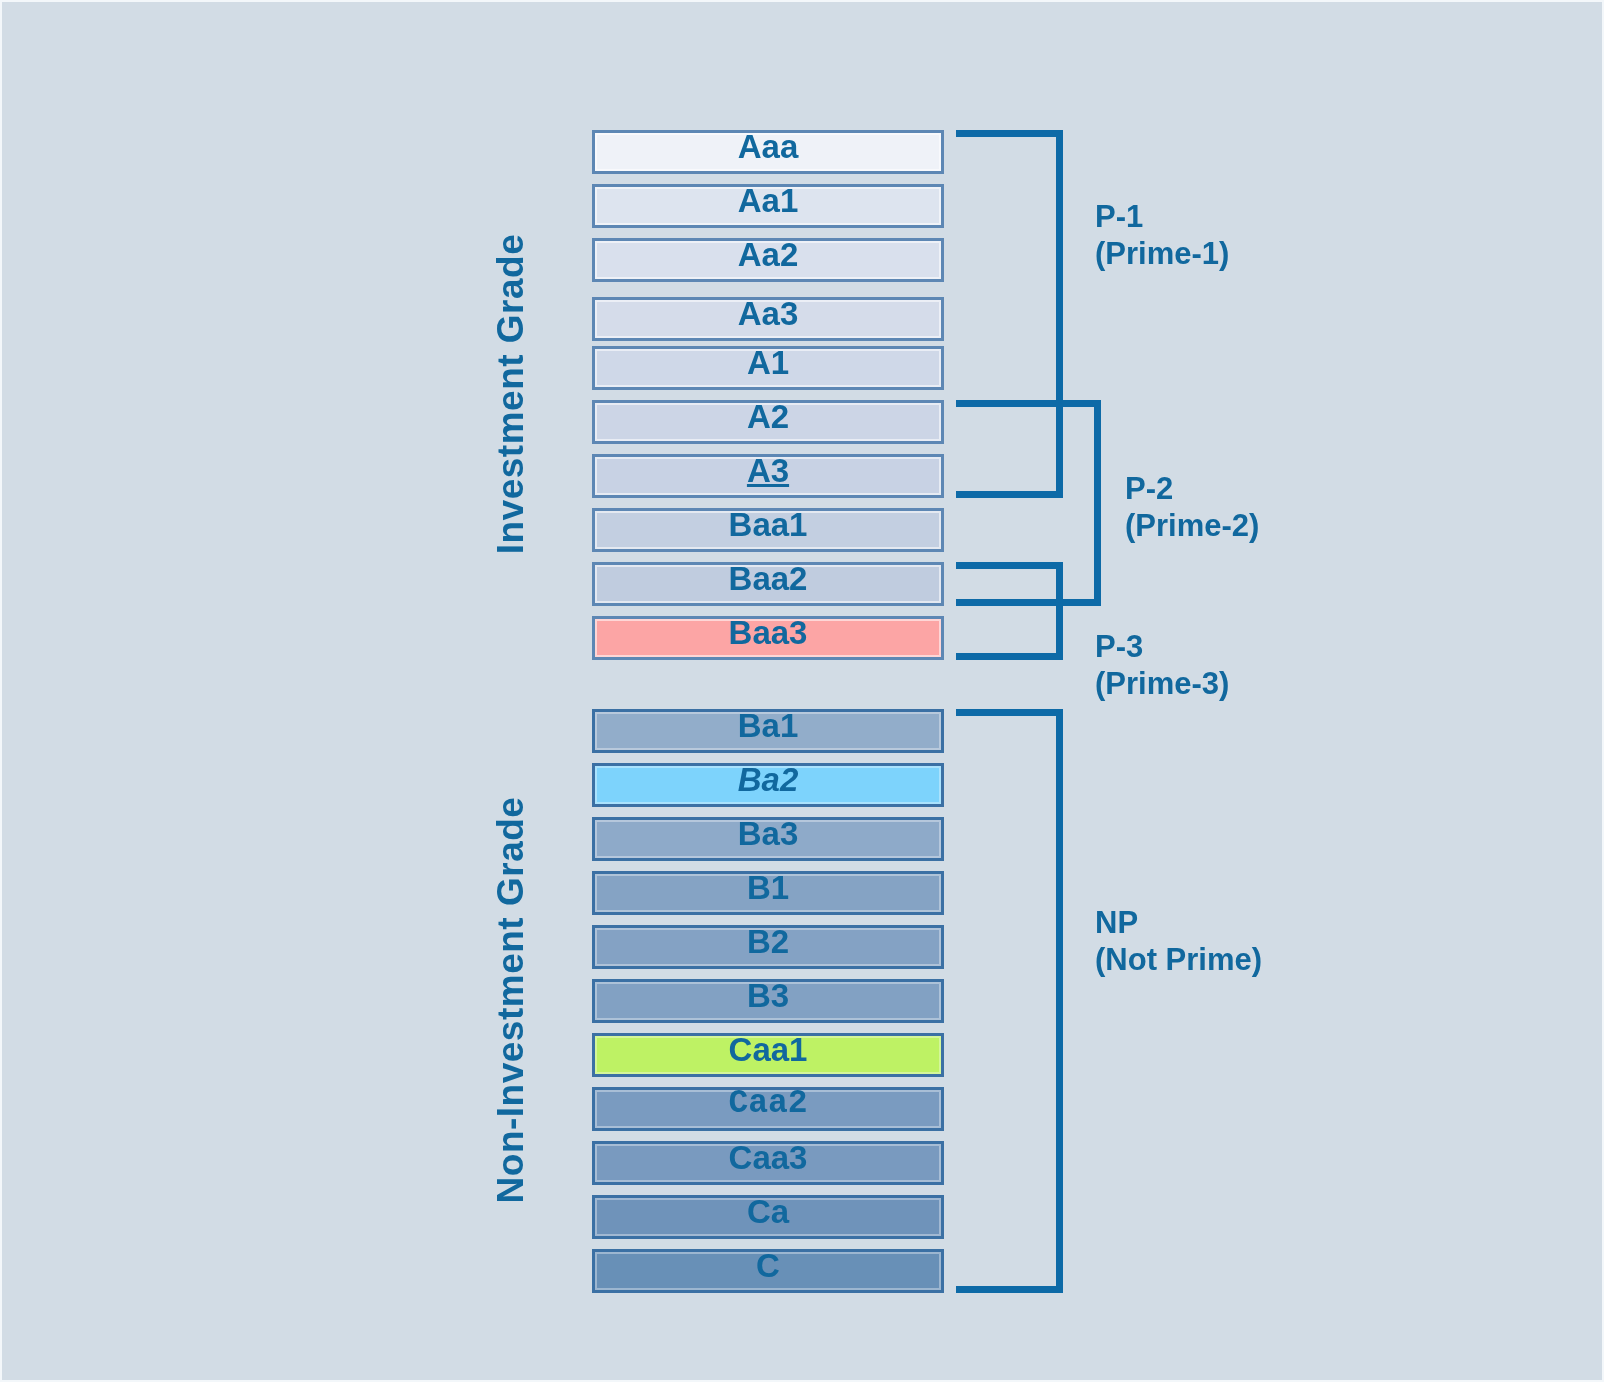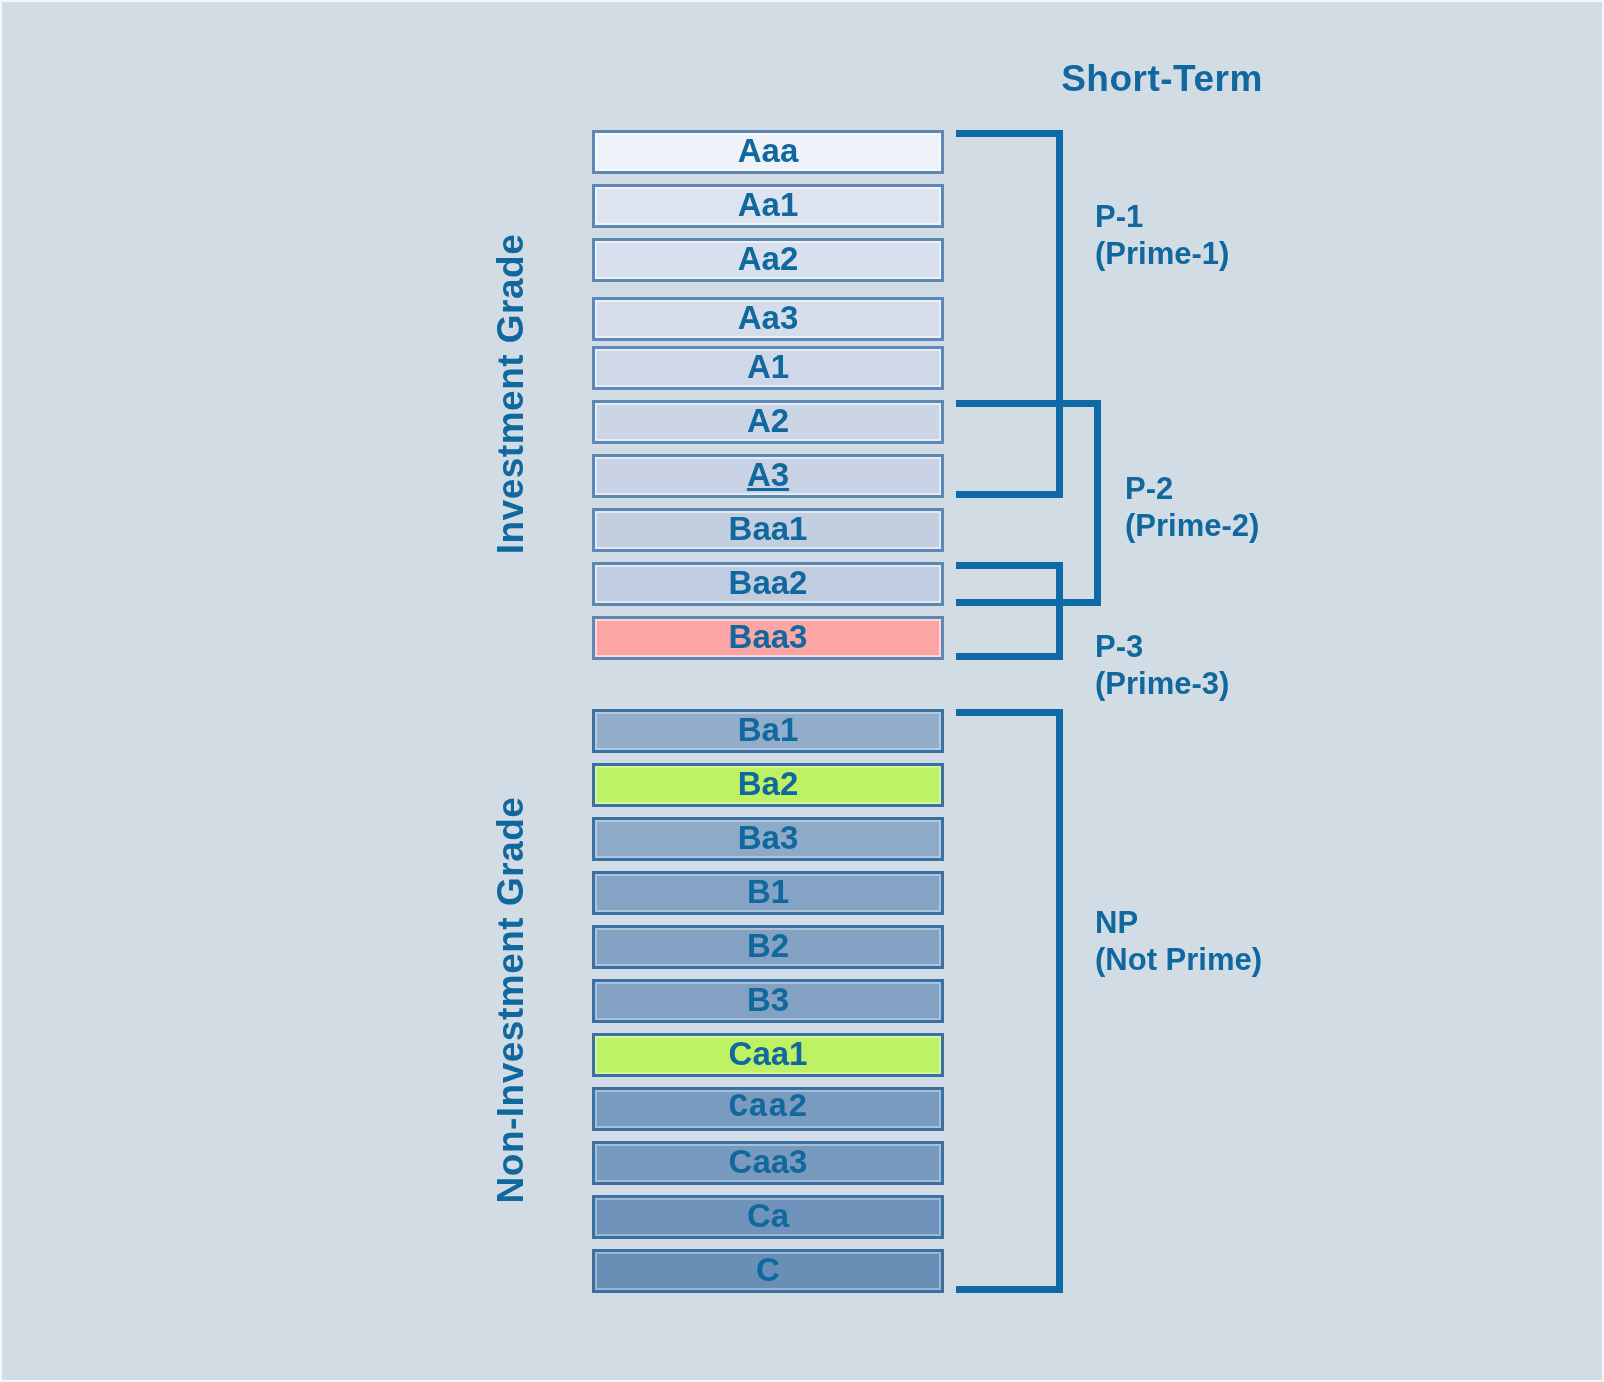--- a/index.html
+++ b/index.html
@@ -42,36 +42,35 @@
     border-style: solid;
     border-width: 3px;
     display: flex;
     align-items: center;
     justify-content: center;
   }
   .rating-box .rating-text {
     font-size: 33px;
     font-weight: bold;
     line-height: 1;
-    padding-bottom: 4px;
+    padding-bottom: 12px;
   }
   .bar { position: absolute; }
   .st-label {
     position: absolute;
     font-size: 31px;
     font-weight: bold;
     line-height: 37px;
     white-space: nowrap;
   }
 </style>
 </head>
 <body>
 
 <div class="canvas" style="background: rgb(210, 220, 229);">
-  <div class="col-header header-short" style="color: rgb(17, 104, 158);">Short-Term</div>
 
   <div class="side-label side-label-investment" style="color: rgb(17, 104, 158);">Investment Grade</div>
   <div class="side-label side-label-non-investment" style="color: rgb(17, 104, 158);">Non-Investment Grade</div>
 
   <div id="boxes">
       <div class="rating-box" style="top: 128px; background: rgb(239, 242, 248); border-color: rgb(93, 135, 180); box-shadow: rgba(255, 255, 255, 0.55) 0px 0px 0px 2px inset;">
         <span class="rating-text" style="color: rgb(17, 104, 158);">Aaa</span>
       </div>
       <div class="rating-box" style="top: 182px; background: rgb(221, 228, 239); border-color: rgb(93, 135, 180); box-shadow: rgba(255, 255, 255, 0.55) 0px 0px 0px 2px inset;">
         <span class="rating-text" style="color: rgb(17, 104, 158);">Aa1</span>
@@ -96,21 +95,21 @@
       </div>
       <div class="rating-box" style="top: 560px; background: rgb(192, 204, 223); border-color: rgb(93, 135, 180); box-shadow: rgba(255, 255, 255, 0.55) 0px 0px 0px 2px inset;">
         <span class="rating-text" style="color: rgb(17, 104, 158);">Baa2</span>
       </div>
       <div class="rating-box" style="top: 614px; background: #fca5a5; border-color: rgb(93, 135, 180); box-shadow: rgba(255, 255, 255, 0.55) 0px 0px 0px 2px inset; text-align: center;">
         <span class="rating-text" style="color: rgb(17, 104, 158);">Baa3</span>
       </div>
       <div class="rating-box" style="top: 707px; background: rgb(146, 173, 202); border-color: rgb(59, 112, 164); box-shadow: rgba(255, 255, 255, 0.35) 0px 0px 0px 2px inset;">
         <span class="rating-text" style="color: rgb(17, 104, 158);">Ba1</span>
       </div>
-      <div class="rating-box" style="top: 761px; background: #bef264; border-color: rgb(59, 112, 164); box-shadow: rgba(255, 255, 255, 0.35) 0px 0px 0px 2px inset;">
+      <div class="rating-box" style="top: 761px; background: #7dd3fc; border-color: rgb(59, 112, 164); box-shadow: rgba(255, 255, 255, 0.35) 0px 0px 0px 2px inset; font-style: italic;">
         <span class="rating-text" style="color: rgb(17, 104, 158);">Ba2</span>
       </div>
       <div class="rating-box" style="top: 815px; background: rgb(142, 170, 201); border-color: rgb(59, 112, 164); box-shadow: rgba(255, 255, 255, 0.35) 0px 0px 0px 2px inset;">
         <span class="rating-text" style="color: rgb(17, 104, 158);">Ba3</span>
       </div>
       <div class="rating-box" style="top: 869px; background: rgb(133, 163, 196); border-color: rgb(59, 112, 164); box-shadow: rgba(255, 255, 255, 0.35) 0px 0px 0px 2px inset;">
         <span class="rating-text" style="color: rgb(17, 104, 158);">B1</span>
       </div>
       <div class="rating-box" style="top: 923px; background: rgb(132, 162, 196); border-color: rgb(59, 112, 164); box-shadow: rgba(255, 255, 255, 0.35) 0px 0px 0px 2px inset;">
         <span class="rating-text" style="color: rgb(17, 104, 158);">B2</span>

